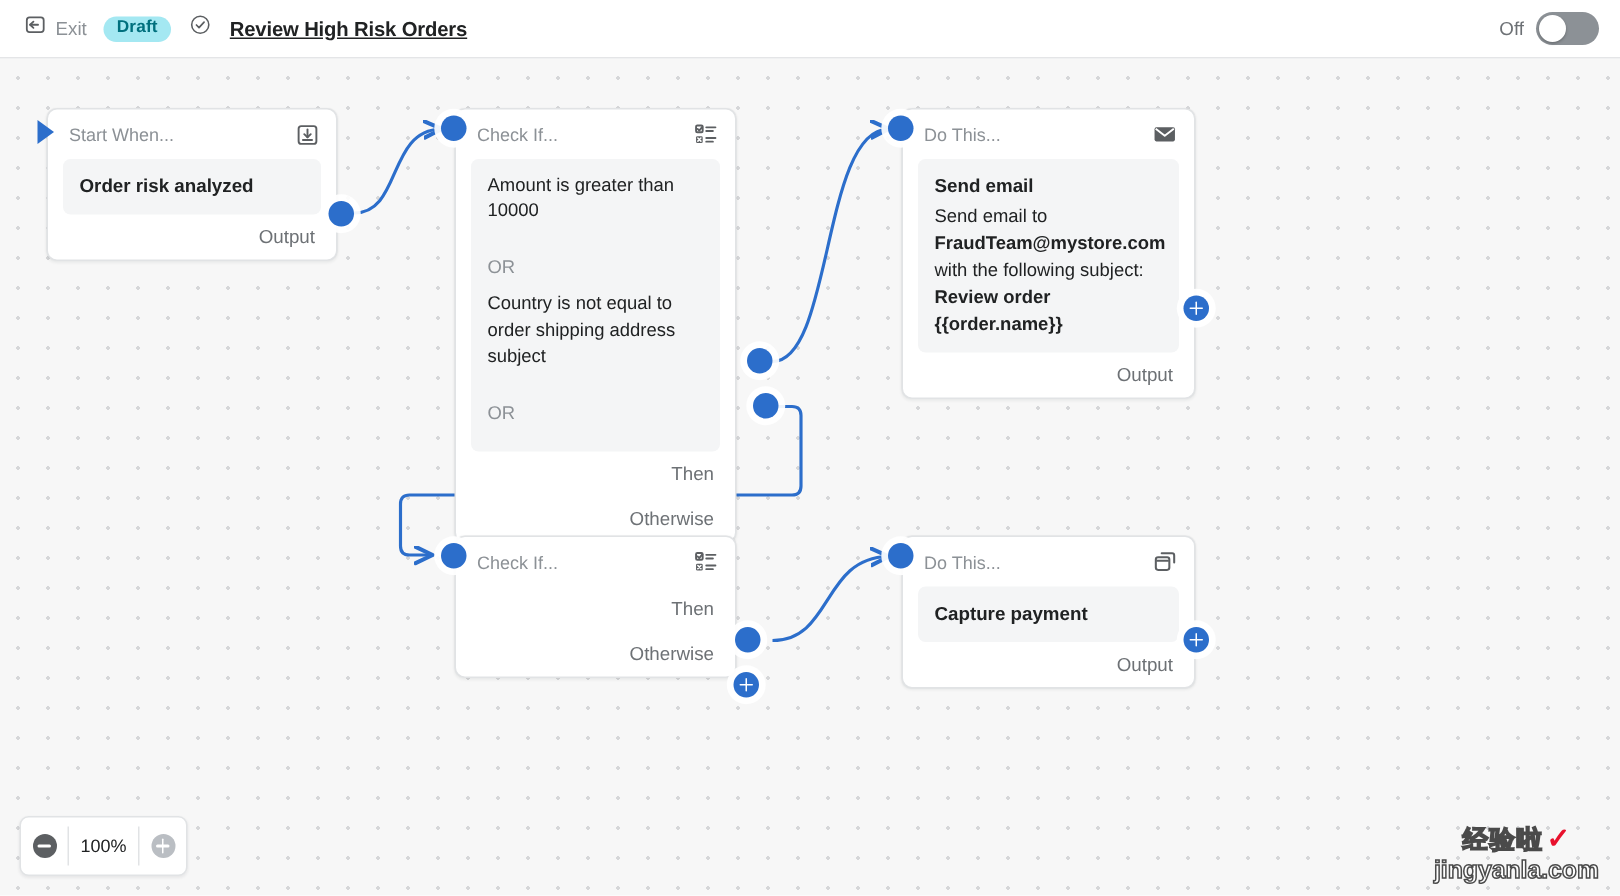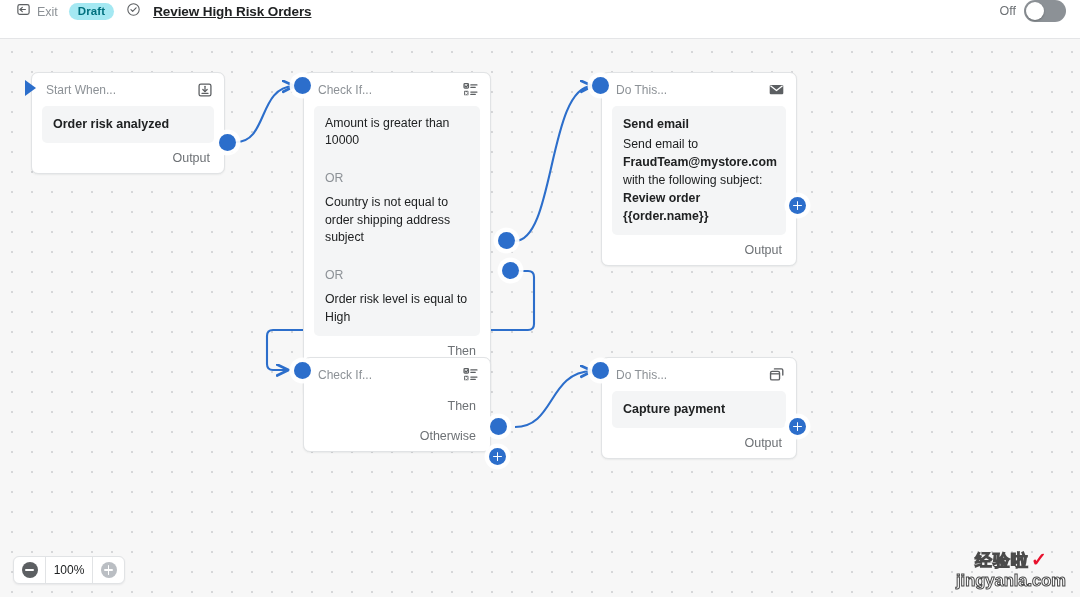--- a/index.html
+++ b/index.html
@@ -22,21 +22,21 @@
 
   
   .header {
     position: absolute;
     top: 0; left: 0;
     width: 1080px;
     height: 39px;
     background: #ffffff;
     border-bottom: 1px solid #e4e5e7;
     display: flex;
-    align-items: flex-start;
+    align-items: center;
     padding: 0 14px;
     z-index: 30;
   }
   .header-left {
     display: flex;
     align-items: center;
     gap: 9px;
   }
   .exit-btn {
     display: flex;
@@ -225,21 +225,21 @@
     border-bottom: 8px solid transparent;
     border-left: 11px solid #2c6ecb;
     z-index: 20;
   }
 
   
   .zoom-ctl {
     position: absolute;
     left: 13px;
     bottom: 13px;
-    height: 28px;
+    height: 40px;
     display: flex;
     align-items: center;
     background: #ffffff;
     border: 1px solid #e1e3e5;
     border-radius: 6px;
     box-shadow: 0 1px 2px rgba(22,29,37,.07);
     overflow: hidden;
     z-index: 25;
   }
   .zoom-btn {
@@ -402,21 +402,20 @@
             <path d="M3.8 13 6.2 15.4 M6.2 13 3.8 15.4" stroke="#ffffff" stroke-width="1.2" stroke-linecap="round"></path>
             <path d="M10.4 4.6h7.2 M10.4 7.4h5.2 M10.4 13h7.2 M10.4 15.8h5.2" stroke="#5c5f62" stroke-width="1.5" stroke-linecap="round"></path>
           </svg>
         </span>
       </div>
       <div class="node-body">
         <div class="cond-line">Amount is greater than 10000</div>
         <div class="cond-or">OR</div>
         <div class="cond-line">Country is not equal to order shipping address subject</div>
         <div class="cond-or">OR</div>
-        <div class="cond-line">Order risk level is equal to High</div>
       </div>
       <div class="port-row">
         <span class="port-label">Then</span>
       </div>
       <div class="port-row">
         <span class="port-label">Otherwise</span>
       </div>
     </div>
     <div class="dot" style="left:294px; top:38px;"></div>
     <div class="dot" style="left:498px; top:193px;"></div>

